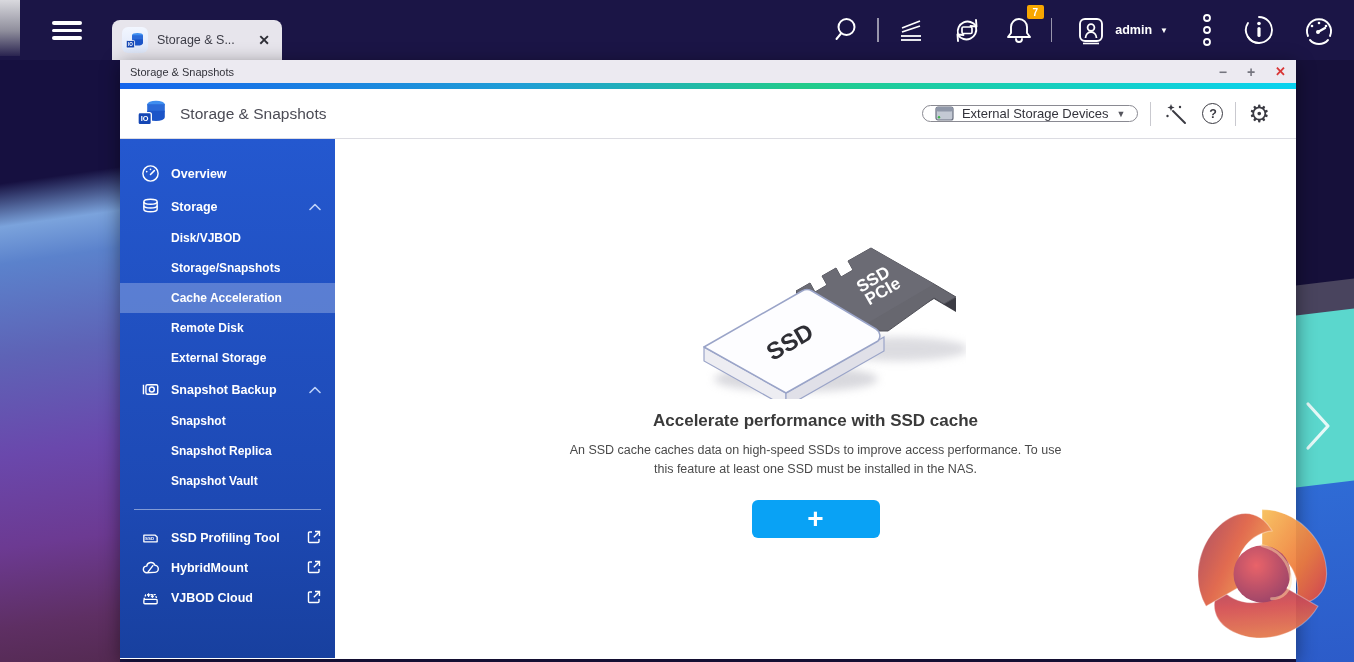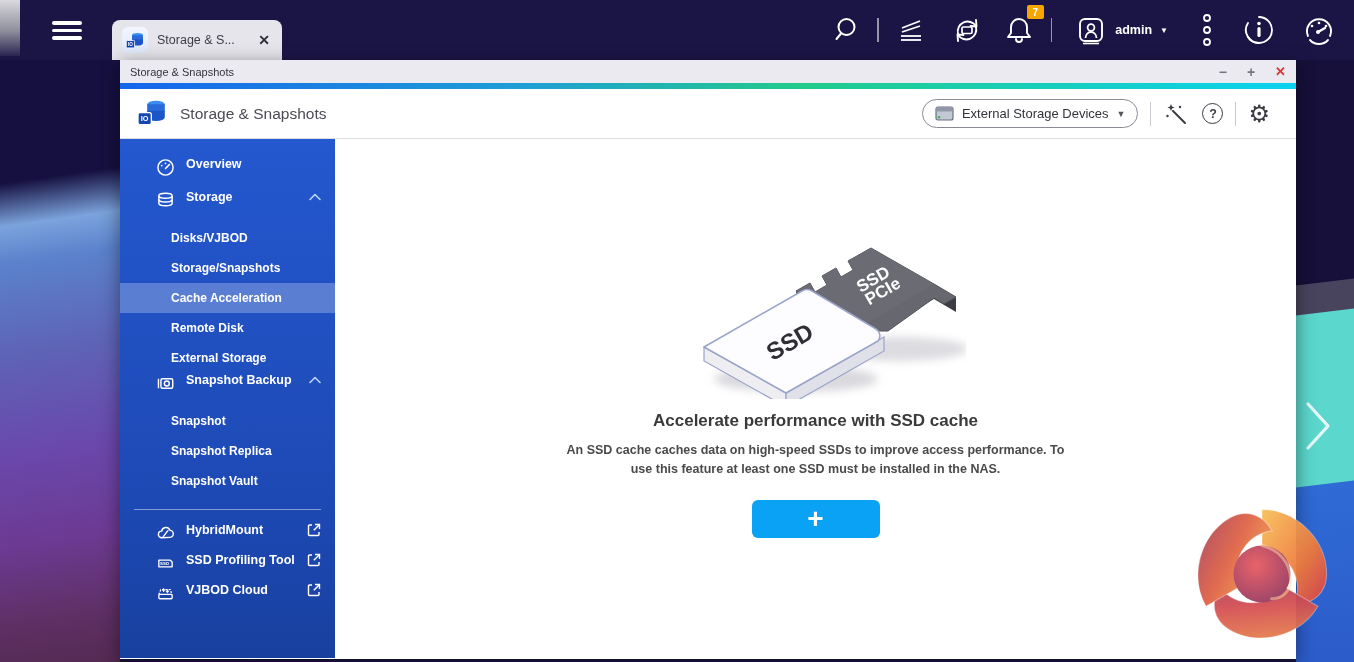--- a/index.html
+++ b/index.html
@@ -39,47 +39,47 @@
   .window { position:absolute; left:120px; top:60px; width:1176px; height:599px; background:#fff; box-shadow:0 4px 18px rgba(0,0,0,.45); }
   .titlebar { height:23px; background:#eceaf1; display:flex; align-items:center; padding:0 10px; }
   .titlebar .wtitle { font-size:11px; color:#33333b; flex:1; }
   .wctl { display:flex; gap:20px; align-items:center; }
   .wctl span { font-size:14px; font-weight:bold; color:#75757f; cursor:pointer; line-height:1; }
   .wctl .wclose { color:#d93636; font-size:13px; }
   .grad-strip { height:6px; background:linear-gradient(90deg,#1565ec 0%,#1f9ed6 34%,#22cb8a 58%,#0ad2f0 100%); }
 
   .app-header { height:50px; background:#fff; border-bottom:1px solid #dcdce2; display:flex; align-items:center; padding:0 16px; }
   .ah-title { font-size:15.5px; color:#4b4b55; margin-left:12px; flex:1; }
-  .pill { display:flex; align-items:center; gap:8px; border:1px solid #8a8a92; border-radius:15px; height:29px; padding:0 12px; cursor:pointer; }
+  .pill { display:flex; align-items:center; gap:8px; border:1px solid #8a8a92; border-radius:15px; height:17px; padding:0 12px; cursor:pointer; }
   .pill .plabel { font-size:13px; color:#33333b; }
   .pill .pcaret { font-size:9px; color:#55555d; }
   .ah-sep { width:1px; height:24px; background:#c9c9cf; margin:0 12px; }
   .ah-ic { display:flex; align-items:center; justify-content:center; color:#3a3a42; cursor:pointer; }
   .help-circ { width:21px; height:21px; border:1.8px solid #3a3a42; border-radius:50%; font-size:12.5px; font-weight:bold; color:#3a3a42;
     display:flex; align-items:center; justify-content:center; }
   .gear-glyph { font-size:24px; color:#3a3a42; line-height:1; }
 
   .win-body { display:flex; height:519px; }
 
   
   .sidebar { width:215px; flex:none; background:linear-gradient(180deg,#2458cf 0%,#1d49b4 70%,#18409f 100%); padding-top:18px; color:#fff; overflow:hidden; }
-  .nav-row { display:flex; align-items:flex-start; height:33px; padding:0 14px 0 20px; font-size:12.5px; font-weight:bold; cursor:pointer;margin-left:15px; }
+  .nav-row { display:flex; align-items:center; height:33px; padding:0 14px 0 20px; font-size:12.5px; font-weight:bold; cursor:pointer; }
   .nav-row .nicon { width:20px; height:20px; margin-right:11px; flex:none; display:flex; align-items:center; justify-content:center; }
   .nav-row .nlabel { flex:1; white-space:nowrap; }
   .nav-sub { display:flex; align-items:center; height:30px; padding-left:51px; font-size:12px; font-weight:bold; cursor:pointer; white-space:nowrap; }
   .nav-sub.sel { background:rgba(255,255,255,.26); }
   .nav-div { height:1px; background:rgba(255,255,255,.45); margin:13px 14px; }
   .chev-up { opacity:.9; flex:none; }
   .ext-ic { flex:none; margin-left:auto; }
 
   
   .main { flex:1; background:#fff; display:flex; flex-direction:column; align-items:center; }
   .illus { margin-top:92px; }
   .m-heading { margin-top:12px; font-size:17px; font-weight:bold; color:#3a3a3a; }
-  .m-desc { margin-top:10px; width:500px; text-align:center; font-size:12.5px; color:#4a4a4a; line-height:1.55;font-weight:bold; }
+  .m-desc { margin-top:10px; width:500px; text-align:center; font-size:12.5px; color:#4a4a4a; line-height:1.55; }
   .add-btn { margin-top:20px; width:128px; height:38px; background:#09a2f5; border:none; border-radius:6px; color:#fff;
     font-size:28px; font-weight:bold; line-height:34px; cursor:pointer; font-family:"Liberation Sans",sans-serif; }
 
   
   .swirl { position:absolute; left:1186px; top:498px; opacity:.94; pointer-events:none; }
 </style>
 </head>
 <body>
 
 <div class="wall-left"></div>
@@ -265,21 +265,21 @@
         </span>
         <span class="nlabel">Storage</span>
         <span class="chev-up">
           <svg width="12" height="8" viewBox="0 0 12 8">
               <polyline points="1,6.5 6,1.5 11,6.5" fill="none" stroke="#cfe0ff" stroke-width="1.6" stroke-linecap="round" stroke-linejoin="round"></polyline>
             </svg>
         </span>
       </div>
 
       <div class="nav-sub">
-          <span>Disks/VJBOD</span>
+          <span>Disk/VJBOD</span>
         </div>
       <div class="nav-sub">
           <span>Storage/Snapshots</span>
         </div>
       <div class="nav-sub sel">
           <span>Cache Acceleration</span>
         </div>
       <div class="nav-sub">
           <span>Remote Disk</span>
         </div>
@@ -311,41 +311,41 @@
         </div>
       <div class="nav-sub">
           <span>Snapshot Vault</span>
         </div>
 
       <div class="nav-div"></div>
 
       <div class="nav-row" style="height:30px">
         <span class="nicon">
           <svg width="19" height="19" viewBox="0 0 20 20">
-              <path d="M6 14.5 a3.5 3.5 0 0 1 0-7 a4.5 4.5 0 0 1 8.6-1 a3.8 3.8 0 0 1 -0.4 7.6 Z" fill="none" stroke="#fff" stroke-width="1.5" stroke-linejoin="round"></path>
-              <line x1="12.5" y1="7" x2="7.5" y2="13.5" stroke="#fff" stroke-width="1.5" stroke-linecap="round"></line>
-            </svg>
-        </span>
-        <span class="nlabel">HybridMount</span>
+              <path d="M3 6.5 h12 l2 2 v5 h-14 Z" fill="none" stroke="#fff" stroke-width="1.4" stroke-linejoin="round"></path>
+              <text x="9" y="11.8" font-size="4.6" font-weight="bold" fill="#fff" text-anchor="middle" font-family="Liberation Sans,sans-serif">SSD</text>
+            </svg>
+        </span>
+        <span class="nlabel">SSD Profiling Tool</span>
         <span class="ext-ic">
           <svg width="14" height="14" viewBox="0 0 14 14">
               <path d="M5 2 H2.5 a1 1 0 0 0 -1 1 V11.5 a1 1 0 0 0 1 1 H11 a1 1 0 0 0 1-1 V9" fill="none" stroke="#fff" stroke-width="1.4"></path>
               <polyline points="8,1.5 12.5,1.5 12.5,6" fill="none" stroke="#fff" stroke-width="1.4"></polyline>
               <line x1="12.3" y1="1.7" x2="6.8" y2="7.2" stroke="#fff" stroke-width="1.4"></line>
             </svg>
         </span>
       </div>
       <div class="nav-row" style="height:30px">
         <span class="nicon">
           <svg width="19" height="19" viewBox="0 0 20 20">
-              <path d="M3 6.5 h12 l2 2 v5 h-14 Z" fill="none" stroke="#fff" stroke-width="1.4" stroke-linejoin="round"></path>
-              <text x="9" y="11.8" font-size="4.6" font-weight="bold" fill="#fff" text-anchor="middle" font-family="Liberation Sans,sans-serif">SSD</text>
-            </svg>
-        </span>
-        <span class="nlabel">SSD Profiling Tool</span>
+              <path d="M6 14.5 a3.5 3.5 0 0 1 0-7 a4.5 4.5 0 0 1 8.6-1 a3.8 3.8 0 0 1 -0.4 7.6 Z" fill="none" stroke="#fff" stroke-width="1.5" stroke-linejoin="round"></path>
+              <line x1="12.5" y1="7" x2="7.5" y2="13.5" stroke="#fff" stroke-width="1.5" stroke-linecap="round"></line>
+            </svg>
+        </span>
+        <span class="nlabel">HybridMount</span>
         <span class="ext-ic">
           <svg width="14" height="14" viewBox="0 0 14 14">
               <path d="M5 2 H2.5 a1 1 0 0 0 -1 1 V11.5 a1 1 0 0 0 1 1 H11 a1 1 0 0 0 1-1 V9" fill="none" stroke="#fff" stroke-width="1.4"></path>
               <polyline points="8,1.5 12.5,1.5 12.5,6" fill="none" stroke="#fff" stroke-width="1.4"></polyline>
               <line x1="12.3" y1="1.7" x2="6.8" y2="7.2" stroke="#fff" stroke-width="1.4"></line>
             </svg>
         </span>
       </div>
       <div class="nav-row" style="height:30px">
         <span class="nicon">

